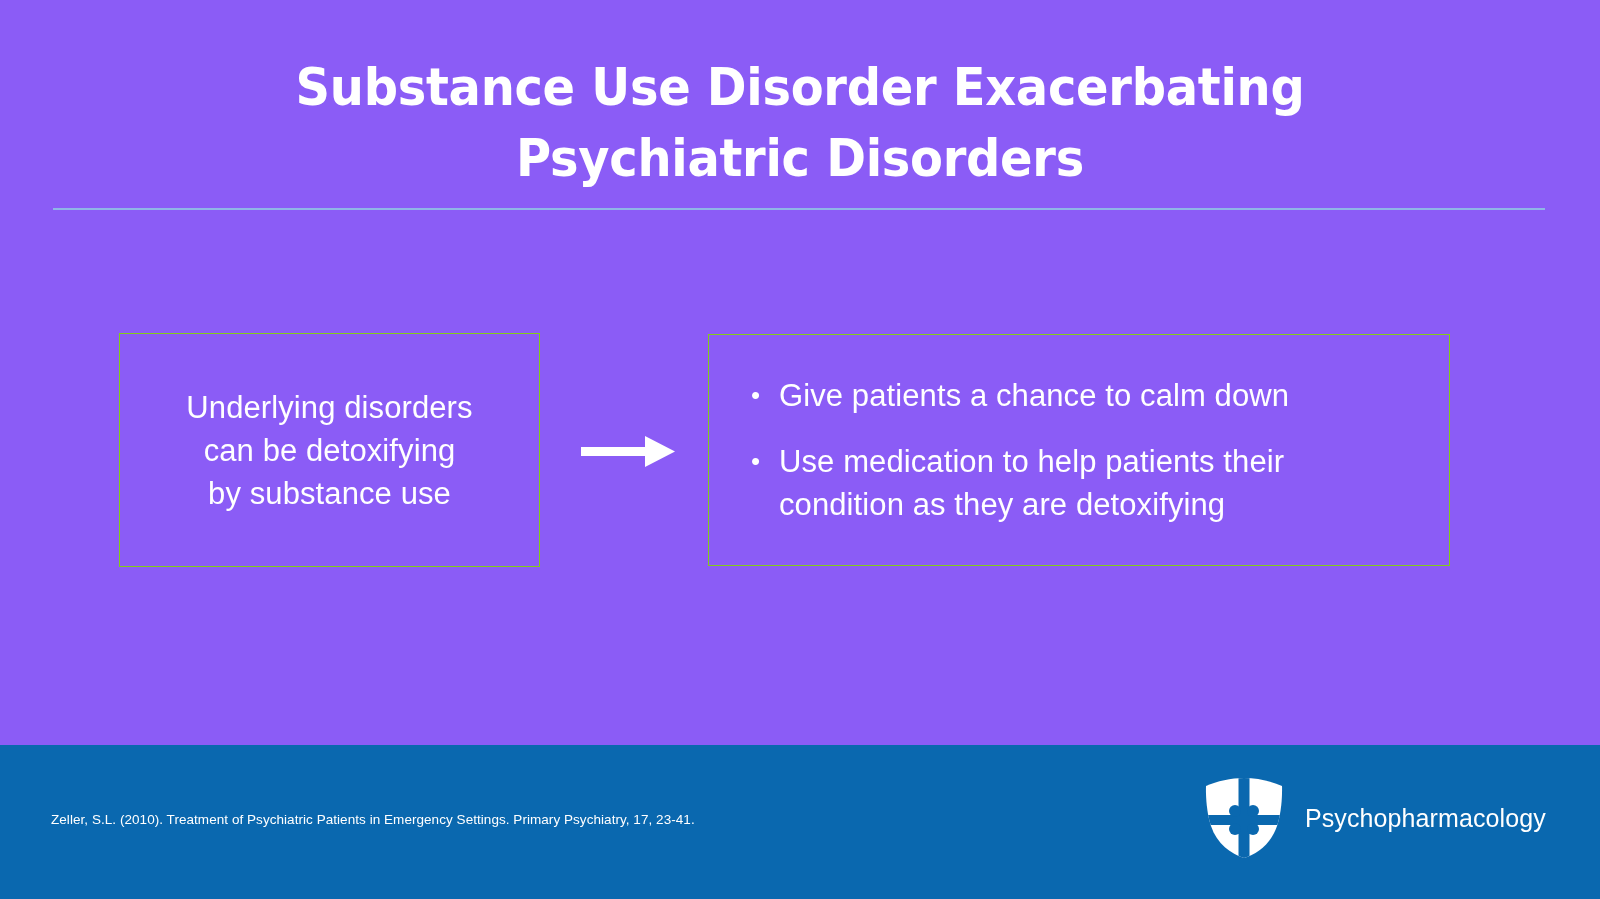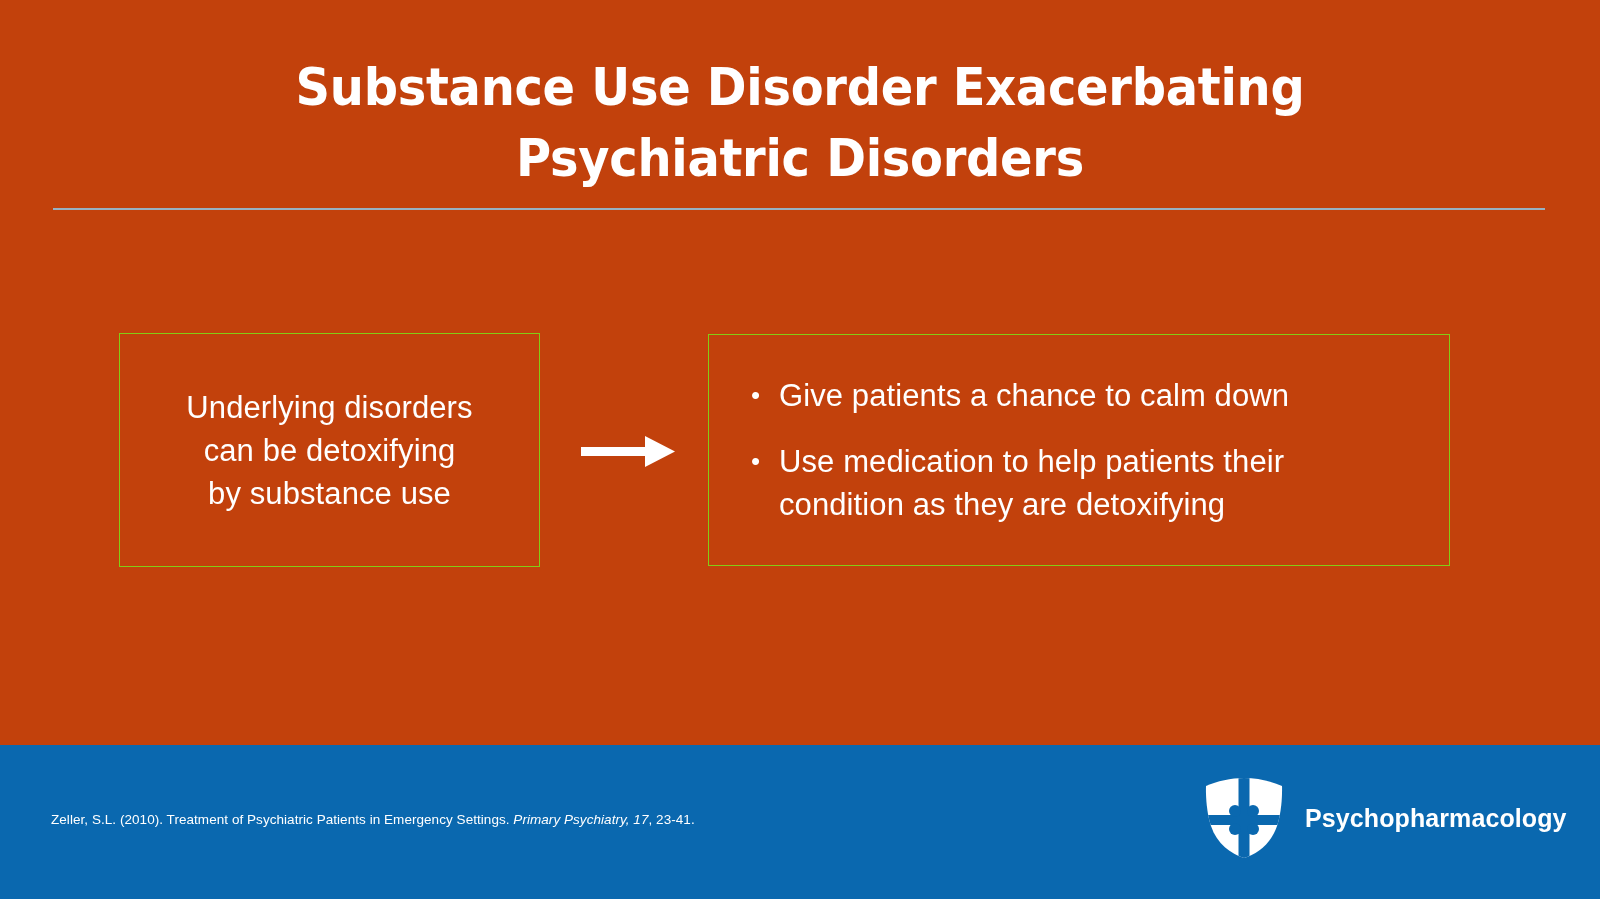--- a/index.html
+++ b/index.html
@@ -8,21 +8,21 @@
     padding: 0;
     background: #0a68af;
   }
   * { box-sizing: border-box; }
 
   .slide {
     position: relative;
     width: 1600px;
     height: 899px;
     overflow: hidden;
-    background: #c2410c;
+    background: #8b5cf6;
     font-family: "Liberation Sans", sans-serif;
     color: #ffffff;
     -webkit-font-smoothing: antialiased;
   }
 
   
   .title-block {
     position: absolute;
     left: 0;
     top: 52px;
@@ -131,41 +131,41 @@
   .citation {
     position: absolute;
     left: 51px;
     top: 810px;
     width: 900px;
     font-size: 13.5px;
     line-height: 19px;
     color: #ffffff;
     letter-spacing: 0.05px;
   }
-  .citation .it { font-style: italic; }
+  .citation .it { }
 
   .logo {
     position: absolute;
     left: 1205px;
     top: 776px;
     width: 340px;
     height: 84px;
     display: flex;
     align-items: center;
   }
   .logo-mark {
     width: 78px;
     height: 80px;
     flex: 0 0 78px;
   }
   .logo-words {
     margin-left: 22px;
     font-size: 25px;
     line-height: 29px;
-    font-weight: 700;
+    font-weight: 400;
     color: #ffffff;
     letter-spacing: 0.1px;
   }
   .logo-words .ln { display: block; }
 </style>
 </head>
 <body>
 
 <div class="slide">
 

